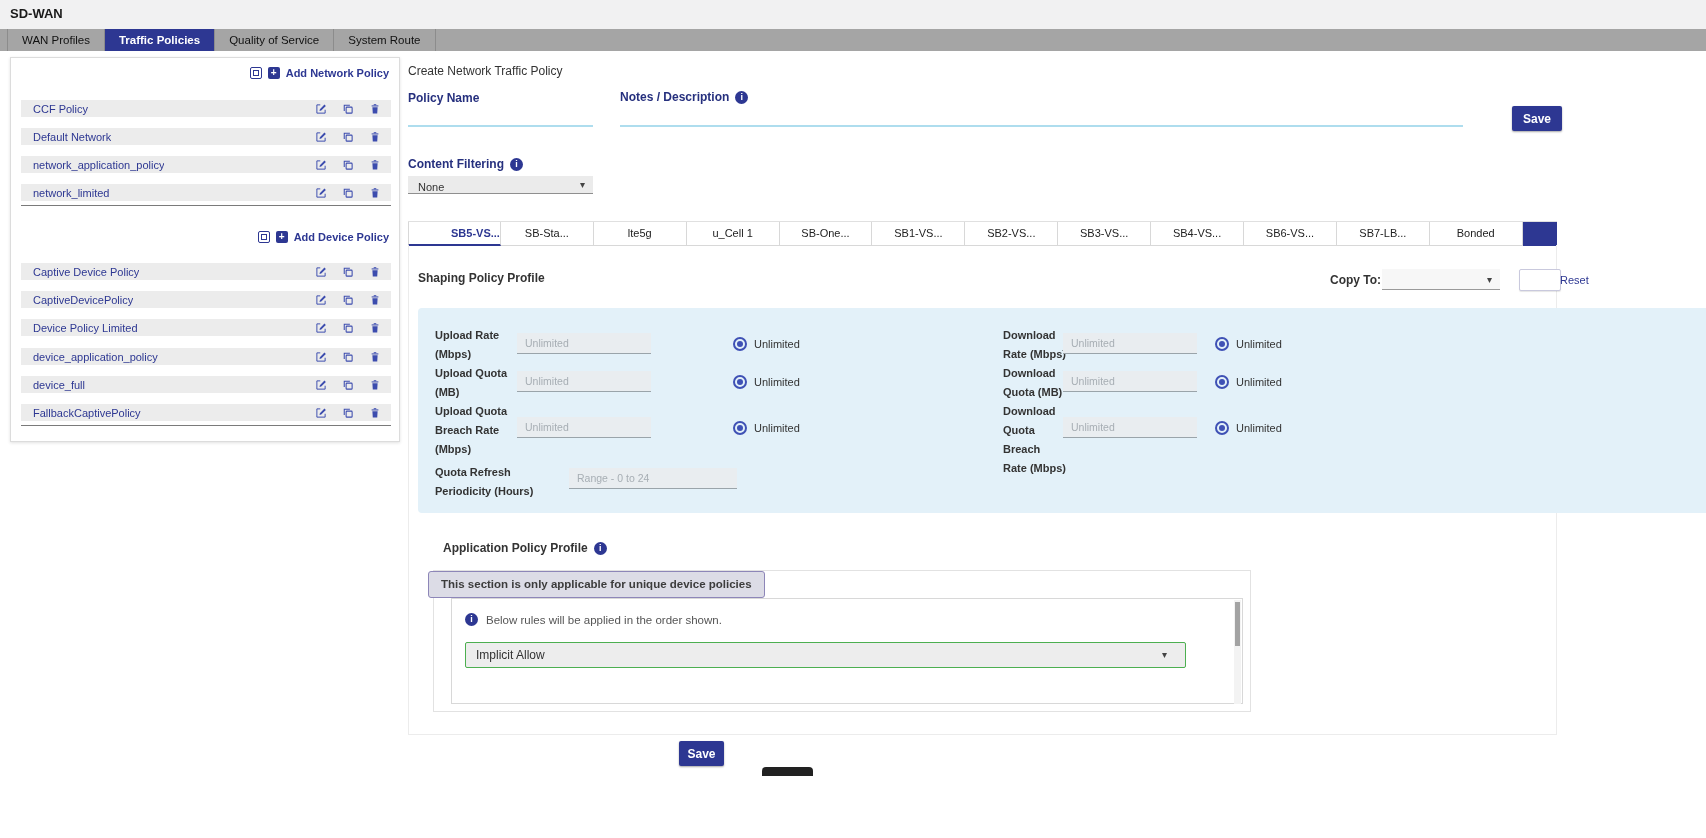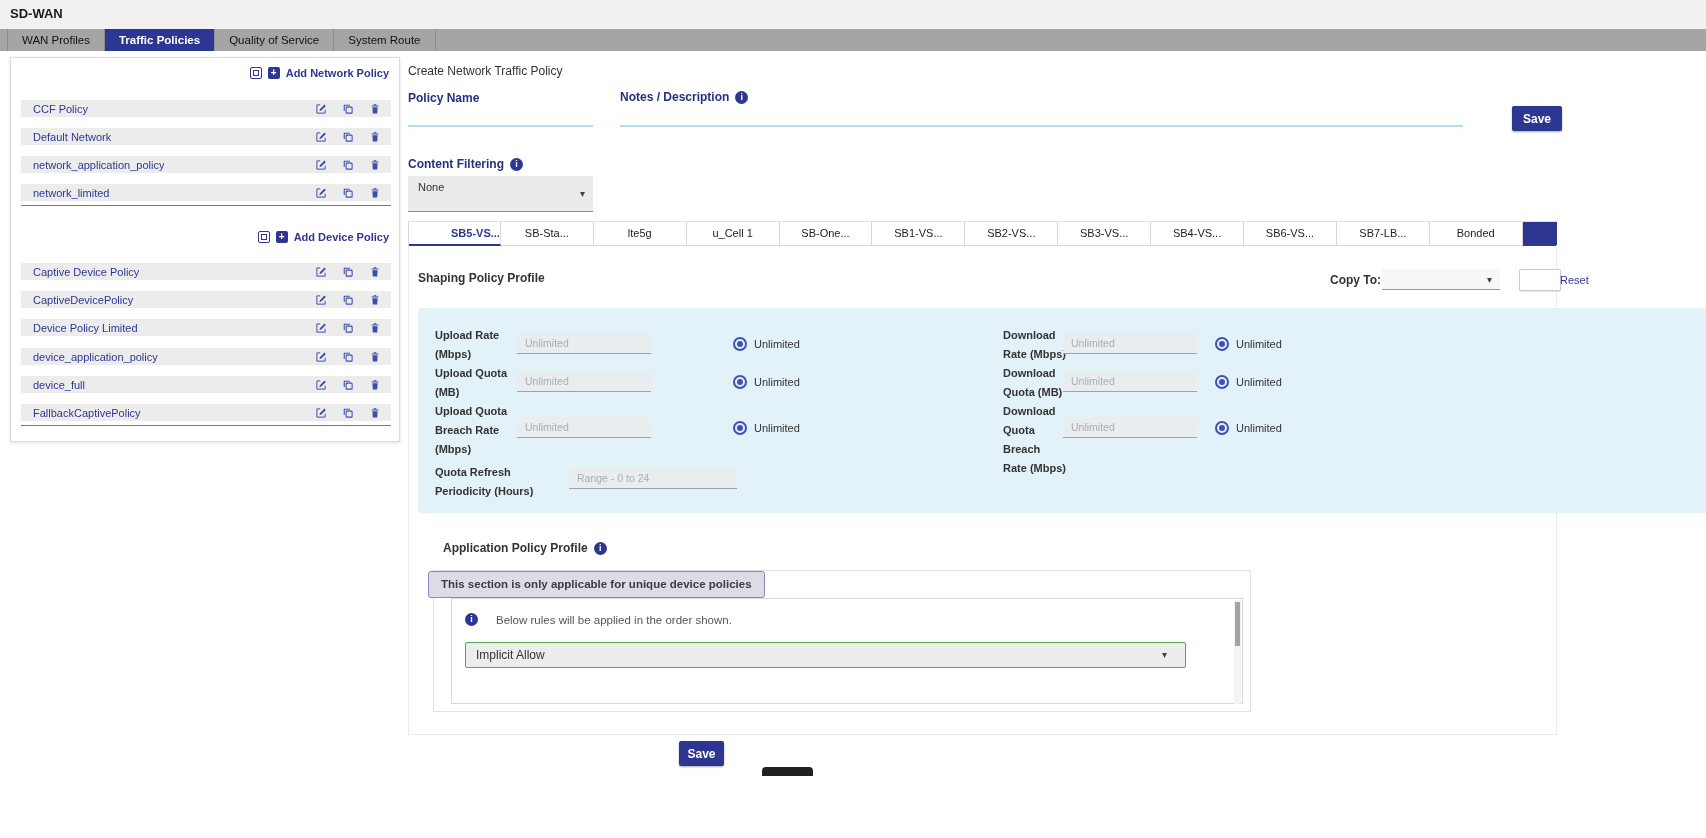--- a/index.html
+++ b/index.html
@@ -35,21 +35,21 @@
   .main-title { font-size:12px; color:#333; }
   .lbl { color:#26307e; font-weight:700; font-size:12px; }
   .bold-lbl { color:#333; font-weight:700; font-size:12px; }
   .u-input { border:none; border-bottom:2px solid #aeddee; background:transparent; height:24px; width:100%; font-size:12px; color:#333; outline:none; }
   .info { display:inline-block; width:13px; height:13px; border-radius:50%; background:#2d3792; color:#fff; text-align:center; flex:none; }
   .info::after { content:"i"; font-size:9px; font-weight:700; line-height:13px; display:block; }
   .btn-primary { background:#2d3792; color:#fff; border:none; font-size:12px; font-weight:600; border-radius:2px; box-shadow:0 1px 2px rgba(0,0,0,.35); cursor:pointer; }
   .btn-outline { background:#fff; color:#2d3792; border:1px solid #c9c9dd; border-radius:2px; font-size:11px; cursor:pointer; box-shadow:0 1px 1px rgba(0,0,0,.1); }
   .flexrow { display:flex; align-items:center; gap:6px; }
 
-  .cf-dd { background:#ebebeb; border-bottom:1px solid #8f8f8f; height:36px; line-height:22px; padding-left:10px; font-size:11px; color:#333; cursor:pointer; }
+  .cf-dd { background:#ebebeb; border-bottom:1px solid #8f8f8f; height:18px; line-height:22px; padding-left:10px; font-size:11px; color:#333; cursor:pointer; }
   .caret { position:absolute; right:8px; top:0; height:100%; display:flex; align-items:center; color:#444; font-size:10px; pointer-events:none; }
 
   
   .iftabs { left:408px; top:221px; height:24px; display:flex; border-top:1px solid #e0e0e0; }
   .iftab { width:92.9px; height:24px; line-height:23px; text-align:center; font-size:11px; color:#222; background:#fff; border-right:1px solid #d8d8d8; border-bottom:1px solid #d8d8d8; cursor:pointer; white-space:nowrap; overflow:hidden; }
   .iftab.firstb { border-left:1px solid #d8d8d8;text-align:right; }
   .iftab.active { font-weight:700; color:#2d3792; border-bottom:2px solid #2d3792; line-height:22px; }
   .tab-more { width:34px; height:24px; background:#2d3792; cursor:pointer; }
 
   .panel-outline { left:408px; top:245px; width:1149px; height:490px; border:1px solid #ececec; border-top:none; }
@@ -443,21 +443,21 @@
 
   <div class="abs flexrow" style="left:443px; top:541px;">
     <span class="bold-lbl">Application Policy Profile</span>
     <span class="info"></span>
   </div>
 
   <div class="abs outer-box"></div>
   <div class="abs tooltip">This section is only applicable for unique device policies</div>
 
   <div class="abs inner-box">
-    <div class="flexrow" style="position:absolute; left:13px; top:14px; gap:18px;align-items:center;">
+    <div class="flexrow" style="position:absolute; left:13px; top:14px; gap:8px;align-items:center;">
       <span class="info"></span>
       <span class="note-text">Below rules will be applied in the order shown.</span>
     </div>
     <div class="rule-dd">
       <span>Implicit Allow</span>
       <span class="caret">▾</span>
     </div>
     <div class="scroll-track">
       <div class="scroll-thumb"></div>
     </div>

